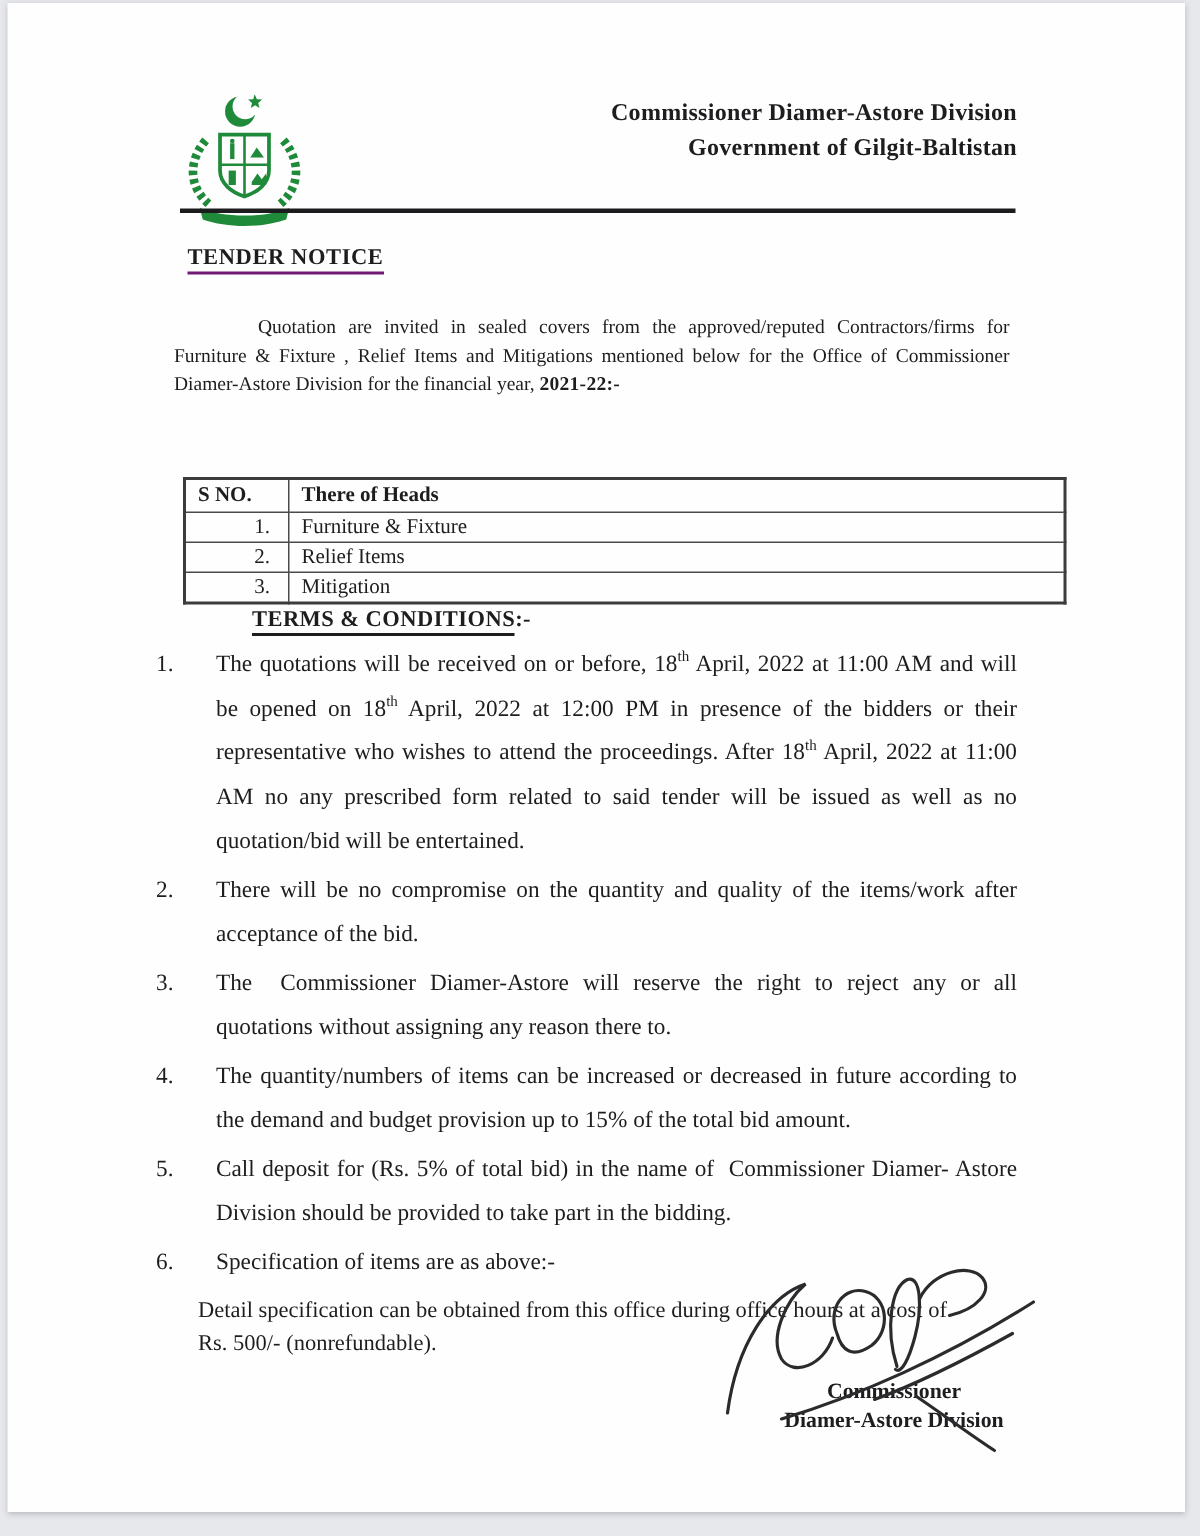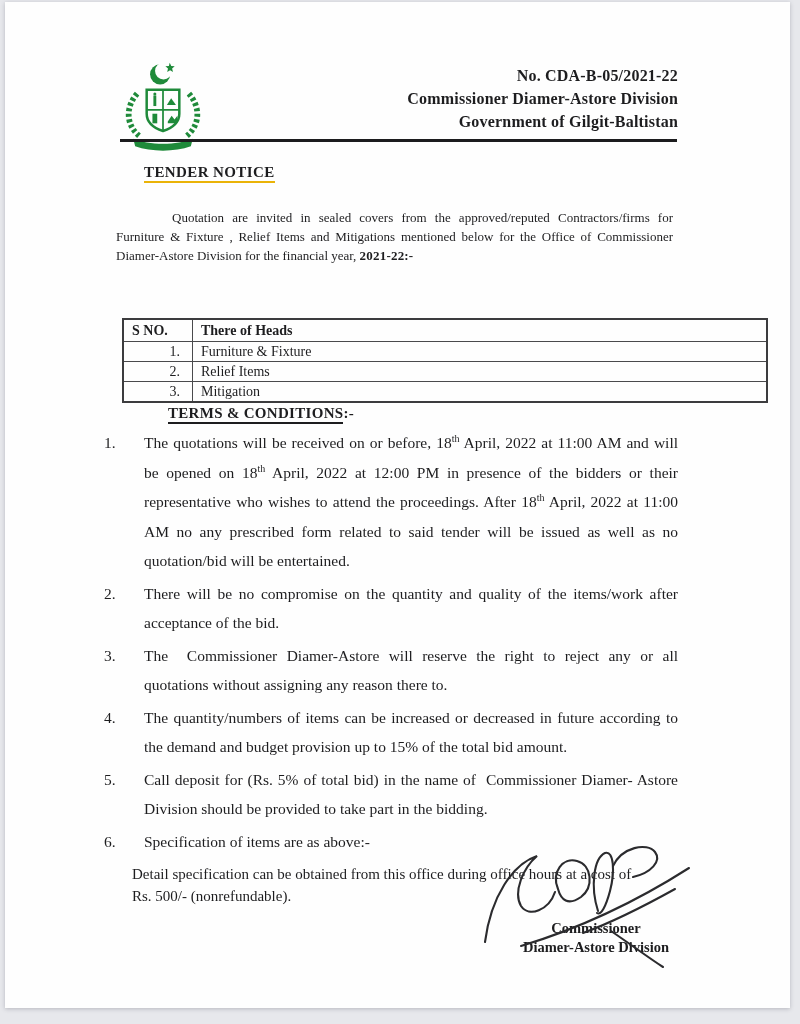--- a/index.html
+++ b/index.html
@@ -27,30 +27,30 @@
     position:absolute; left:115px; top:137px; width:557px; height:3px;
     background:#1c1c1e;
   }
   .date-line { position:absolute; top:143px; right:112px; font-size:15.5px; }
   sup { font-size:10px; line-height:0; vertical-align:super; }
 
   .doc-title {
     position:absolute; left:120px; top:162px;
     font-size:15px; font-weight:bold; letter-spacing:.4px;
   }
-  .doc-title .u { border-bottom:2px solid #eab308; padding-bottom:1px;margin-left:19px; }
+  .doc-title .u { border-bottom:2px solid #701a75; padding-bottom:1px; }
 
   .intro {
     position:absolute; left:111px; top:193px; width:557px;
     font-size:13px; line-height:19px; text-align:justify; text-indent:56px;
   }
   .intro b { letter-spacing:.2px; }
 
   .heads-table {
-    position:absolute; left:117px; top:316px; width:646px;
+    position:absolute; left:117px; top:316px; width:589px;
     border-collapse:collapse; font-size:14px;
     border:2px solid #3c3c3e;
   }
   .heads-table th, .heads-table td {
     border:1px solid #4a4a4c; padding:0 8px; line-height:19px;
   }
   .heads-table th { text-align:left; line-height:21px; }
   .heads-table .col-sno { width:52px; }
   .heads-table td.num { text-align:right; padding-right:12px; }
 
@@ -92,21 +92,20 @@
       <circle class="grn" cx="41.5" cy="33.5" r="1.6"></circle>
       <path class="grn" d="M54,45 l4.5,-7 l5,7 z"></path>
       <rect class="grn" x="39" y="54" width="5" height="10"></rect>
       <path class="grn" d="M55,62 l4,-6 l3,4 l3,-4 v8 h-10 z"></path>
 
       <path class="grn" d="M19,80 C35,87 65,87 81,80 L79,88 C62,94 38,94 21,88 Z"></path>
     </svg>
   </div>
 
   <div class="header-block">
-    <div>No. CDA-B-05/2021-22</div>
     <div>Commissioner Diamer-Astore Division</div>
     <div>Government of Gilgit-Baltistan</div>
   </div>
 
   <div class="header-rule"></div>
 
 
   <div class="doc-title">
     <span class="u">TENDER NOTICE</span>
   </div>

